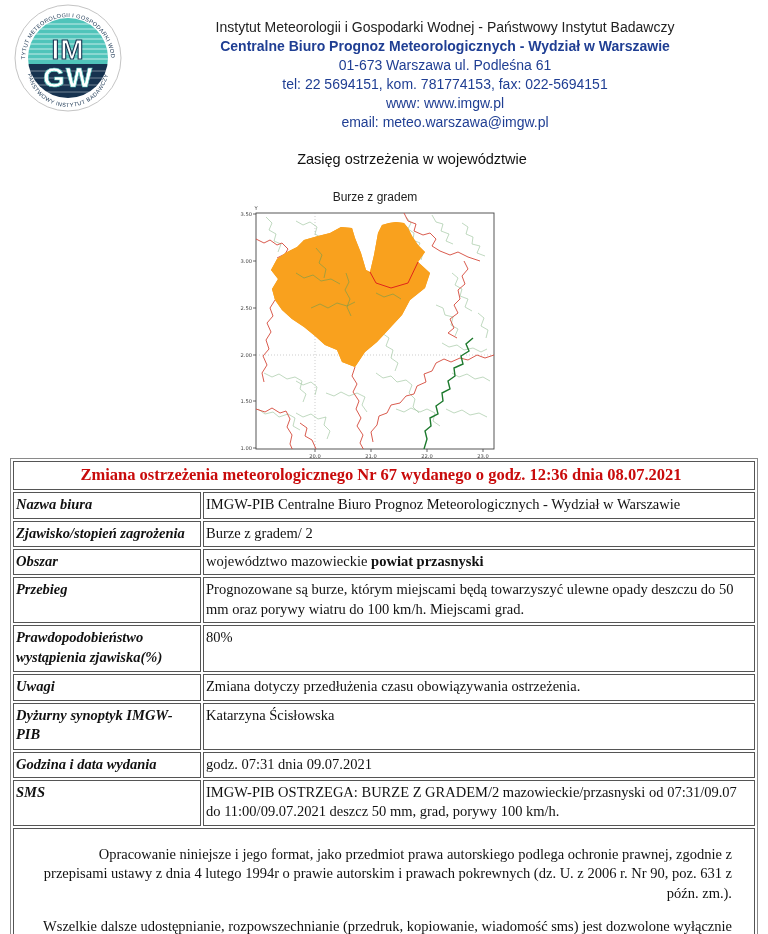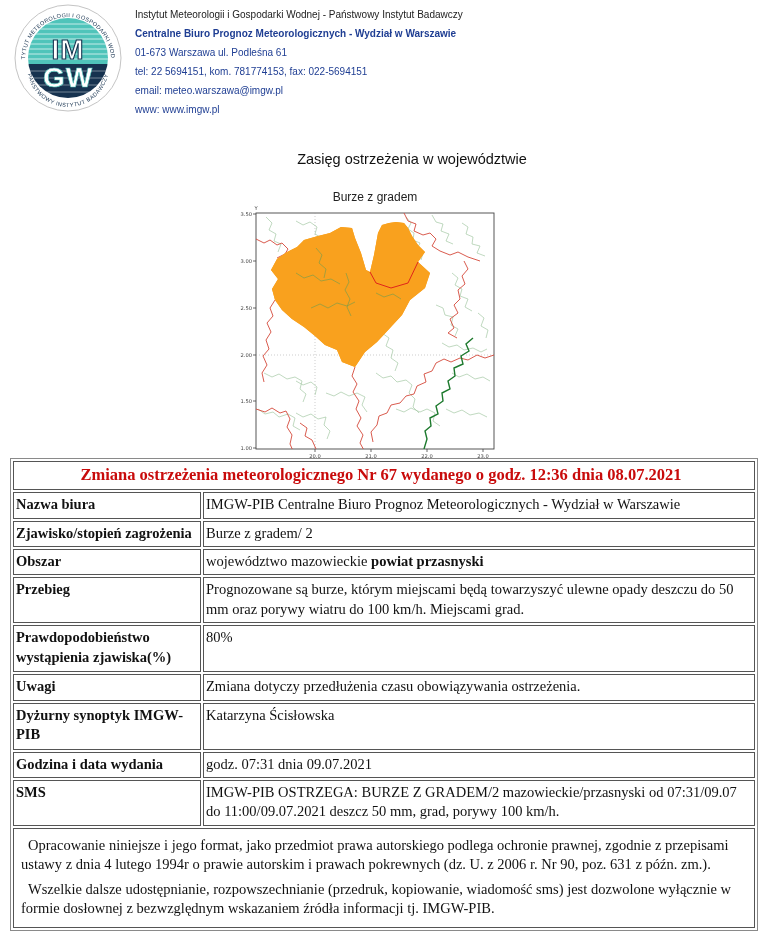--- a/index.html
+++ b/index.html
@@ -8,22 +8,22 @@
     --river-green:#1e7a2e; --logo-teal:#4fc4ba; --logo-navy:#16324f;
   }
   html,body{margin:0;padding:0;}
   body{
     width:768px;height:934px;position:relative;background:#ffffff;
     font-family:"Liberation Sans",sans-serif;overflow:hidden;
   }
   
   .logo-wrap{position:absolute;left:13px;top:1px;width:110px;height:114px;}
   .head-block{
-    position:absolute;right:13px;top:5px;width:620px;text-align:left;
-    font-size:10px;line-height:19px;color:#222;
+    position:absolute;right:13px;top:18px;width:620px;text-align:center;
+    font-size:14px;line-height:19px;color:#222;
   }
   .head-block .hl{white-space:nowrap;}
   .head-block .blue{color:var(--accent-blue);}
   .head-block .bold{font-weight:bold;}
   
   .section-title{
     position:absolute;left:0;top:151px;width:768px;text-align:center;
     font-size:14.5px;color:#111;padding-left:28px;
   }
   .map-label{
@@ -41,24 +41,24 @@
     font-family:"Liberation Serif",serif;font-size:14.5px;color:#111;
   }
   table.warn td{
     border:1px solid #555;padding:2px 8px 3px 2px;vertical-align:top;
     line-height:1.34;
   }
   td.ttl{
     text-align:center;font-weight:bold;font-size:16.5px;
     color:var(--title-red);padding:4px 6px;
   }
-  td.lbl{width:176px;font-weight:bold;}
+  td.lbl{width:176px;font-weight:bold;font-style:italic;}
   td.tall{height:40px;}
   td.foot{padding:4px 8px;line-height:1.32;}
-  td.foot p{margin:5px;text-indent:7px;}
+  td.foot p{margin:14px;text-indent:7px;text-align:right;}
   b.inline{font-weight:bold;}
 </style>
 </head>
 <body>
 
 <div class="logo-wrap">
   <svg width="110" height="114" viewBox="0 0 110 114">
     <defs>
       <clipPath id="globeClip">
           <circle cx="55" cy="57" r="40"></circle>
@@ -96,22 +96,22 @@
       <textPath href="#arcBot" startOffset="50%" text-anchor="middle">PAŃSTWOWY INSTYTUT BADAWCZY</textPath>
     </text>
   </svg>
 </div>
 
 <div class="head-block">
   <div class="hl">Instytut Meteorologii i Gospodarki Wodnej - Państwowy Instytut Badawczy</div>
   <div class="hl blue bold">Centralne Biuro Prognoz Meteorologicznych - Wydział w Warszawie</div>
   <div class="hl blue">01-673 Warszawa ul. Podleśna 61</div>
   <div class="hl blue">tel: 22 5694151, kom. 781774153, fax: 022-5694151</div>
+  <div class="hl blue">www: www.imgw.pl</div>
   <div class="hl blue">email: meteo.warszawa@imgw.pl</div>
-  <div class="hl blue">www: www.imgw.pl</div>
 </div>
 
 <div class="section-title">Zasięg ostrzeżenia w województwie</div>
 <div class="map-label">Burze z gradem</div>
 
 <div class="map-wrap">
 <svg width="266" height="254" viewBox="-16 -9 266 254">
   <defs>
     <pattern id="hatch" width="6" height="10" patternUnits="userSpaceOnUse">
       <line x1="1.5" y1="0" x2="1.5" y2="6" stroke="var(--hatch-orange)" stroke-width="1.1"></line>

